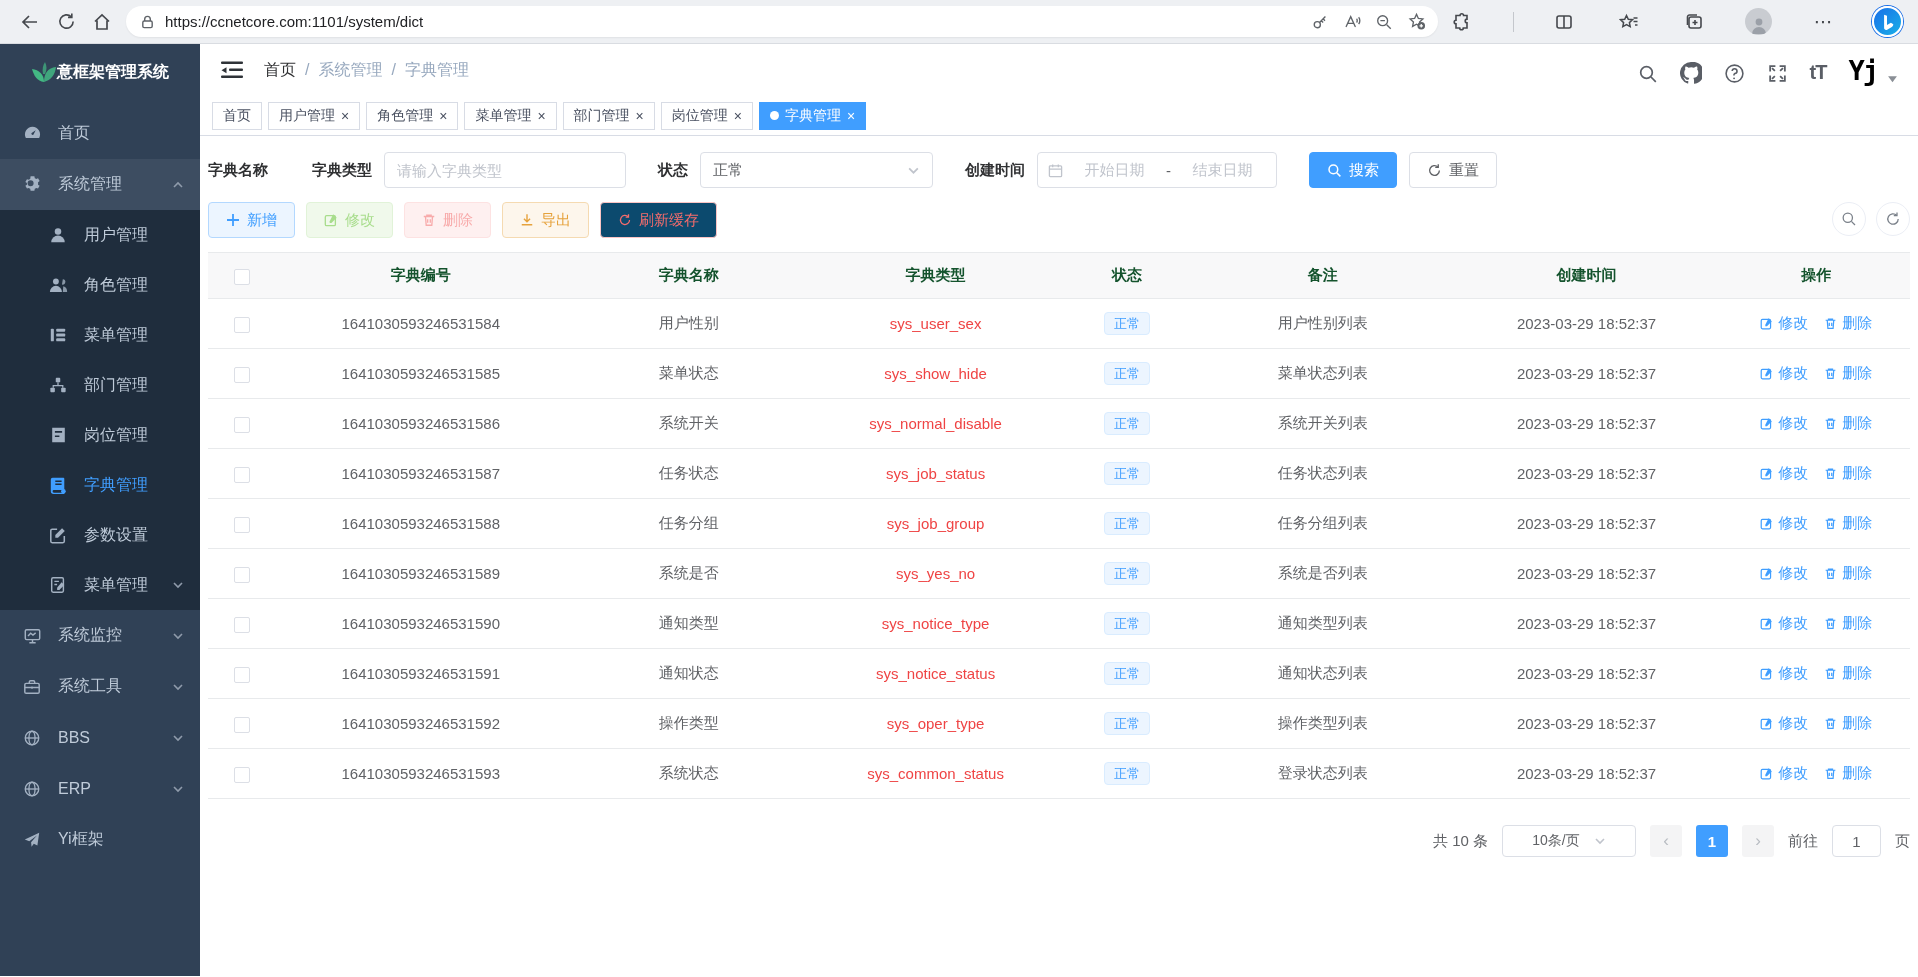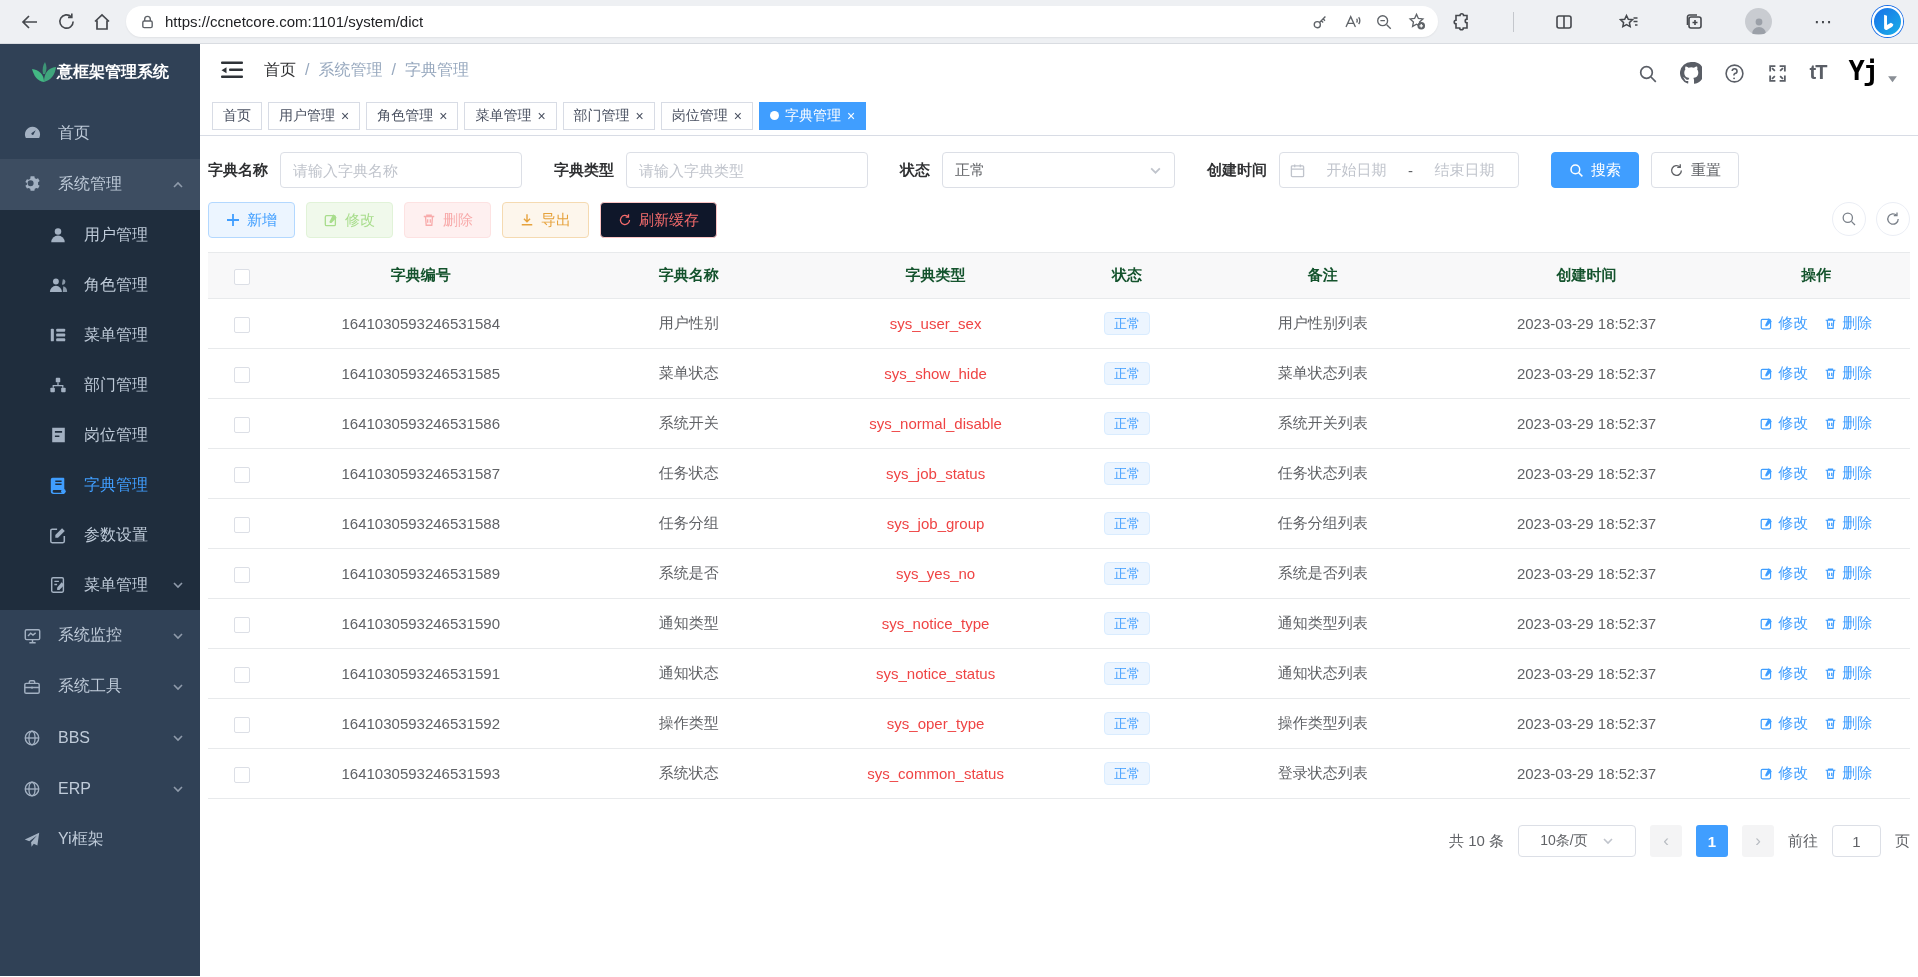--- a/index.html
+++ b/index.html
@@ -71,38 +71,38 @@
   .btn{height:36px;border-radius:4px;border:1px solid transparent;font-size:15px;display:inline-flex;align-items:center;gap:7px;padding:0 17px;cursor:pointer;font-family:inherit;white-space:nowrap}
   .btn-search{background:#409eff;border-color:#409eff;color:#fff}
   .btn-reset{background:#fff;border-color:#dcdfe6;color:#606266;margin-left:12px}
 
   
   .toolbar{margin-top:14px;display:flex;align-items:flex-start;gap:11px}
   .btn-add{background:#ecf5ff;border-color:#b3d8ff;color:#409eff}
   .btn-edit{background:#f0f9eb;border-color:#e1f3d8;color:#a8dd8c;cursor:not-allowed}
   .btn-del{background:#fef0f0;border-color:#fde2e2;color:#f8abab;cursor:not-allowed}
   .btn-export{background:#fdf6ec;border-color:#f5dab1;color:#e6a23c}
-  .btn-cache{background:#0f172a;border-color:#fbc4c4;color:#f56c6c}
+  .btn-cache{background:#0c4a6e;border-color:#fbc4c4;color:#f56c6c}
   .toolbar-right{margin-left:auto;display:flex;gap:10px}
   .circle-btn{width:34px;height:34px;border-radius:50%;border:1px solid #ebeef5;background:#fff;display:flex;align-items:center;justify-content:center;color:#7a8089;cursor:pointer}
 
   
   table{margin-top:14px;width:100%;border-collapse:collapse;font-size:15px;table-layout:fixed}
   thead th{background:#f8f8f9;color:#14532d;font-weight:bold;height:46px;border-top:1px solid #e8eaec;border-bottom:1px solid #e8eaec;}
   tbody td{height:49px;border-bottom:1px solid #e8eaec;color:#606266;text-align:center}
   .cb{width:16px;height:16px;border:1px solid #dcdfe6;border-radius:2px;background:#fff;display:inline-block;vertical-align:middle;cursor:pointer}
   .col-cb{width:4%}.col-id{width:17%}.col-name{width:14.5%}.col-type{width:14.5%}.col-status{width:8%}.col-remark{width:15%}.col-created{width:16%}.col-ops{width:11%}
   .type-link{color:#ef4444;text-decoration:none;cursor:pointer}
   .badge{display:inline-block;background:#ecf5ff;border:1px solid #d9ecff;color:#409eff;font-size:13px;padding:3px 9px;border-radius:4px;line-height:1.2}
   .ops-cell{display:flex;align-items:center;justify-content:center;gap:16px;height:49px}
   .op-link{color:#409eff;display:inline-flex;align-items:center;gap:5px;cursor:pointer;text-decoration:none}
 
   
   .pagination{margin-top:26px;display:flex;align-items:center;justify-content:flex-end;gap:14px;font-size:15px;color:#606266;padding-bottom:30px}
-  .pg-select{height:32px;width:118px;border:1px solid #dcdfe6;border-radius:4px;display:flex;align-items:center;justify-content:center;gap:14px;color:#606266;font-size:14px;cursor:pointer}
+  .pg-select{height:32px;width:134px;border:1px solid #dcdfe6;border-radius:4px;display:flex;align-items:center;justify-content:center;gap:14px;color:#606266;font-size:14px;cursor:pointer}
   .pg-btn{width:32px;height:32px;border-radius:3px;background:#f4f4f5;color:#b8bcc2;display:flex;align-items:center;justify-content:center;font-size:17px;cursor:pointer}
   .pg-cur{width:32px;height:32px;border-radius:3px;background:#409eff;color:#fff;display:flex;align-items:center;justify-content:center;font-weight:bold;cursor:default}
   .pg-goto-input{width:49px;height:32px;border:1px solid #dcdfe6;border-radius:4px;text-align:center;font-size:15px;color:#606266;outline:none;font-family:inherit}
 </style>
 </head>
 <body>
 
 <div class="browser-bar">
   <div class="b-btn">
     <svg width="20" height="20" viewBox="0 0 20 20" fill="none" stroke="#45484d" stroke-width="1.7">
@@ -466,21 +466,20 @@
         <span>字典管理</span>
         <span class="tab-close">×</span>
       </div>
     </div>
 
     <div class="content">
 
       <div class="filters">
         <div class="f-item">
           <span class="f-label">字典名称</span>
-          <input class="f-input" placeholder="请输入字典名称" style="">
         </div>
         <div class="f-item">
           <span class="f-label">字典类型</span>
           <input class="f-input" placeholder="请输入字典类型" style="">
         </div>
         <div class="f-item">
           <span class="f-label">状态</span>
           <div class="f-select">
             <span>正常</span>
             <svg width="13" height="13" viewBox="0 0 12 12" fill="none" stroke="#c0c4cc" stroke-width="1.6">

